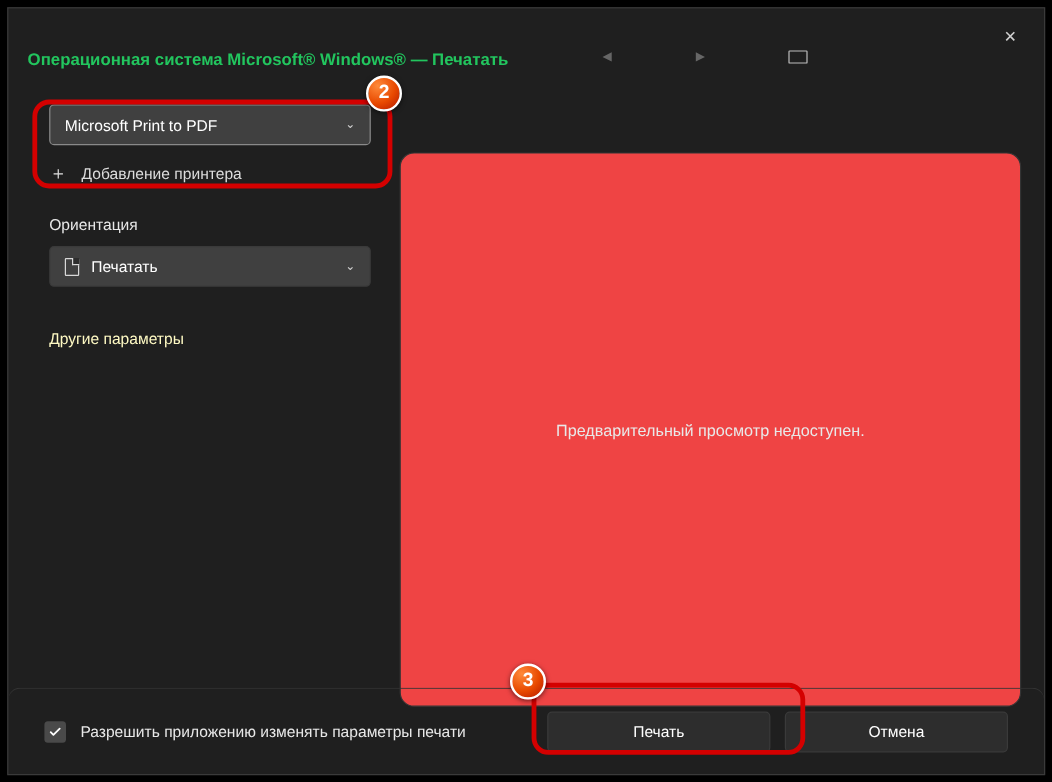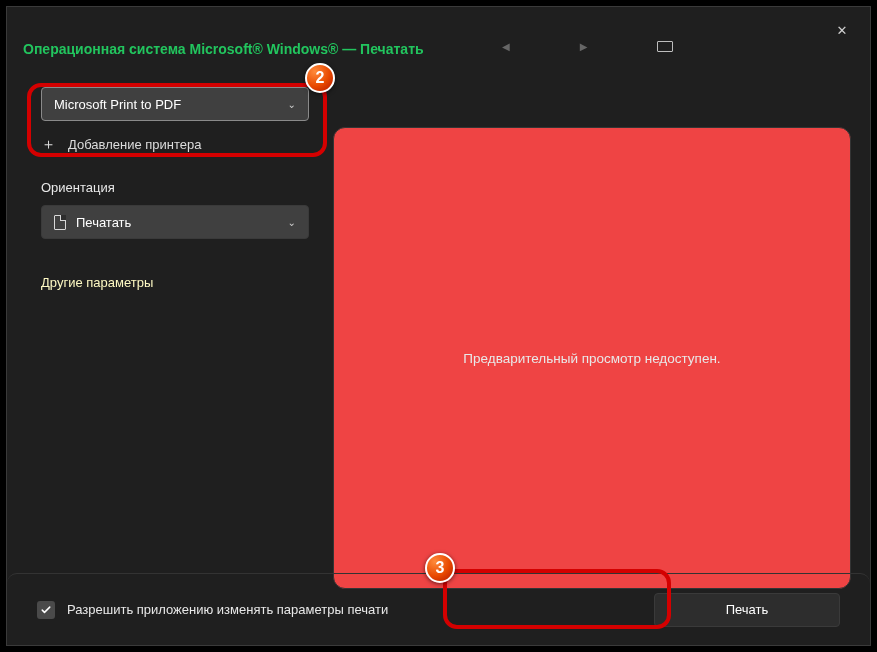--- a/index.html
+++ b/index.html
@@ -80,20 +80,21 @@
 
   <div class="footer">
     <div class="chk">
       <svg viewBox="0 0 16 16">
           <path d="M3 8.2l3 3 7-7" fill="none" stroke="#fff" stroke-width="2" stroke-linecap="round" stroke-linejoin="round"></path>
         </svg>
     </div>
     <div class="chk-label">Разрешить приложению изменять параметры печати</div>
     <div class="btns">
       <div class="btn">Печать</div>
+      <div class="btn">Отмена</div>
     </div>
   </div>
 
   <div class="hl hl1"></div>
   <div class="hl hl2"></div>
   <div class="badge b2">2</div>
   <div class="badge b3">3</div>
 </div>
 
 </body></html>

